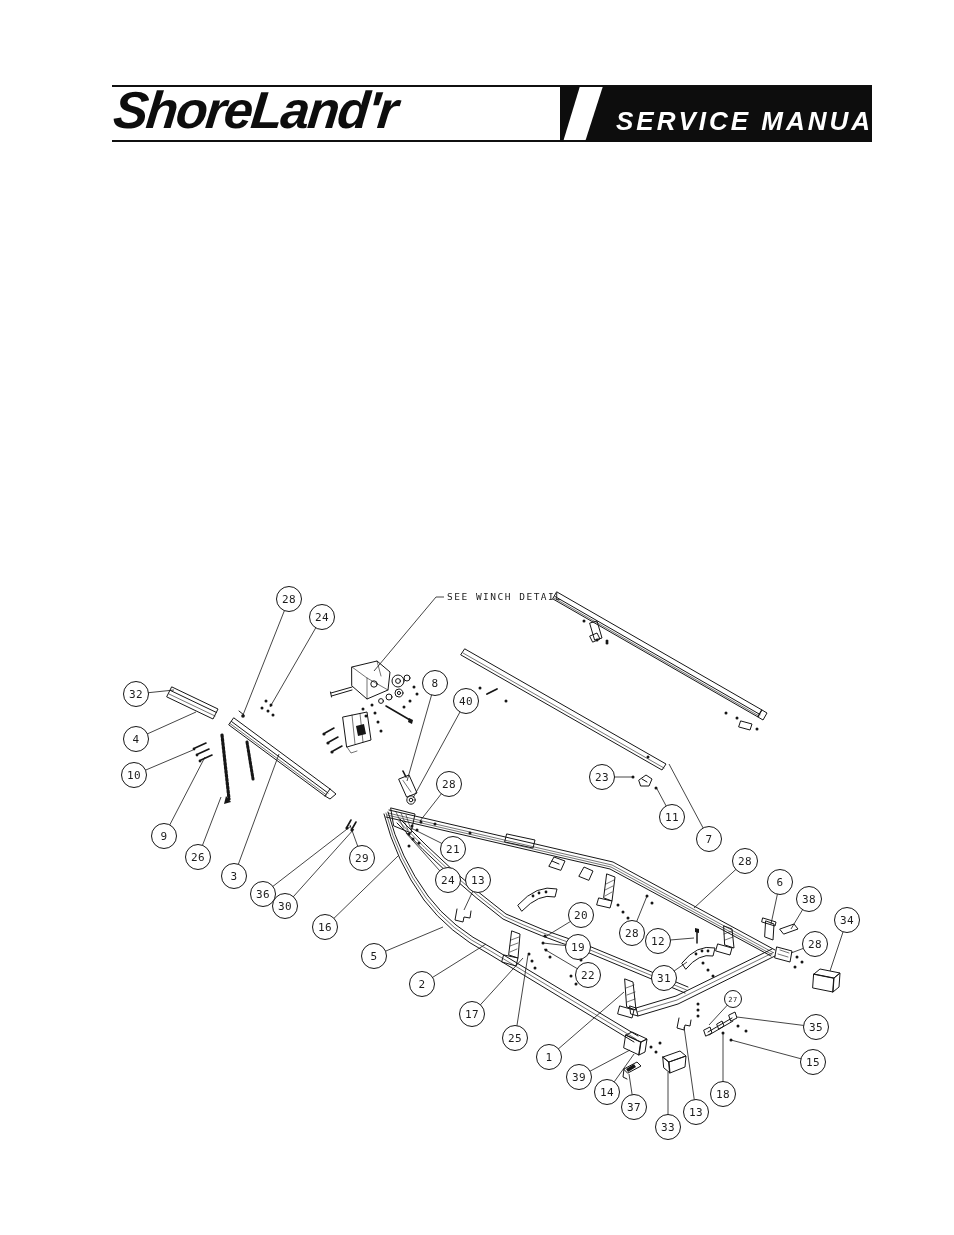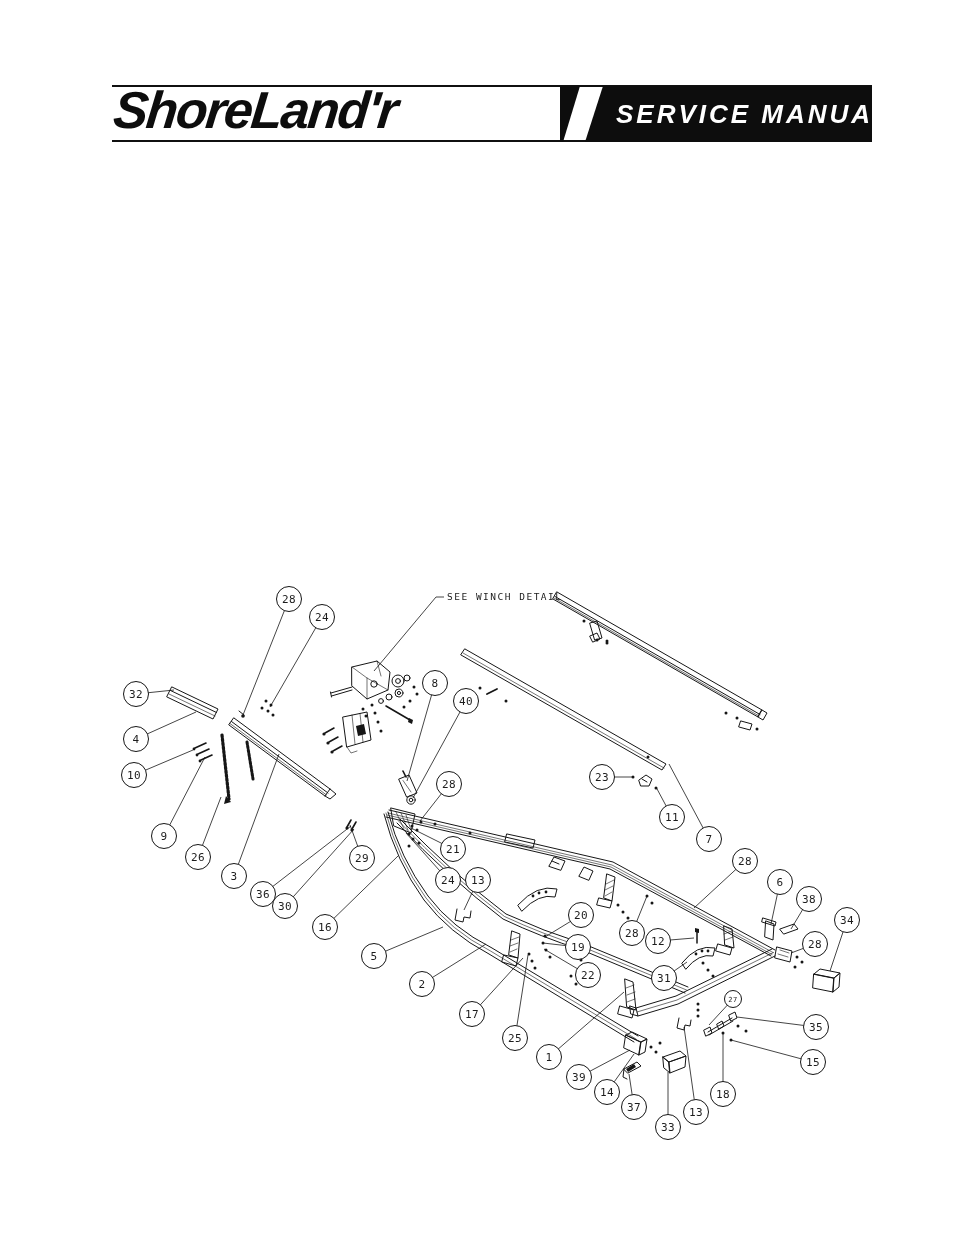--- a/index.html
+++ b/index.html
@@ -10,21 +10,21 @@
   .rule.top{top:85px;}
   .rule.bottom{top:140px;}
   .logo{position:absolute;left:114px;top:84px;font-family:"Liberation Sans",sans-serif;
         font-style:italic;font-weight:bold;font-size:52px;line-height:52px;letter-spacing:-2px;
         color:#0d0d0d;transform:skewX(-6deg);white-space:nowrap;}
   .banner{position:absolute;left:560px;top:86px;width:312px;height:56px;}
   .banner .main{position:absolute;inset:0;background:#0d0d0d;
         clip-path:polygon(43px 0,312px 0,312px 56px,25px 56px);}
   .banner .sliver{position:absolute;inset:0;background:#0d0d0d;
         clip-path:polygon(0 0,20px 0,3px 56px,0 56px);}
-  .banner .txt{position:absolute;left:56px;top:13px;color:#ffffff;font-style:italic;
+  .banner .txt{position:absolute;left:56px;top:20px;color:#ffffff;font-style:italic;
         font-weight:bold;font-size:26px;letter-spacing:3px;white-space:nowrap;}
 
   
   #diagram{position:absolute;left:0;top:0;}
   #diagram .art{stroke:#161616;fill:none;stroke-width:1;stroke-linecap:round;stroke-linejoin:round;}
   #diagram .thin{stroke-width:0.6;}
   #diagram .dots circle{fill:#161616;stroke:none;}
   #diagram .leaders line{stroke:#161616;stroke-width:0.8;}
   #diagram .balloon{fill:#ffffff;stroke:#161616;stroke-width:1;}
   #diagram text.bnum{font-family:"DejaVu Sans Mono","Liberation Mono",monospace;font-size:11px;

